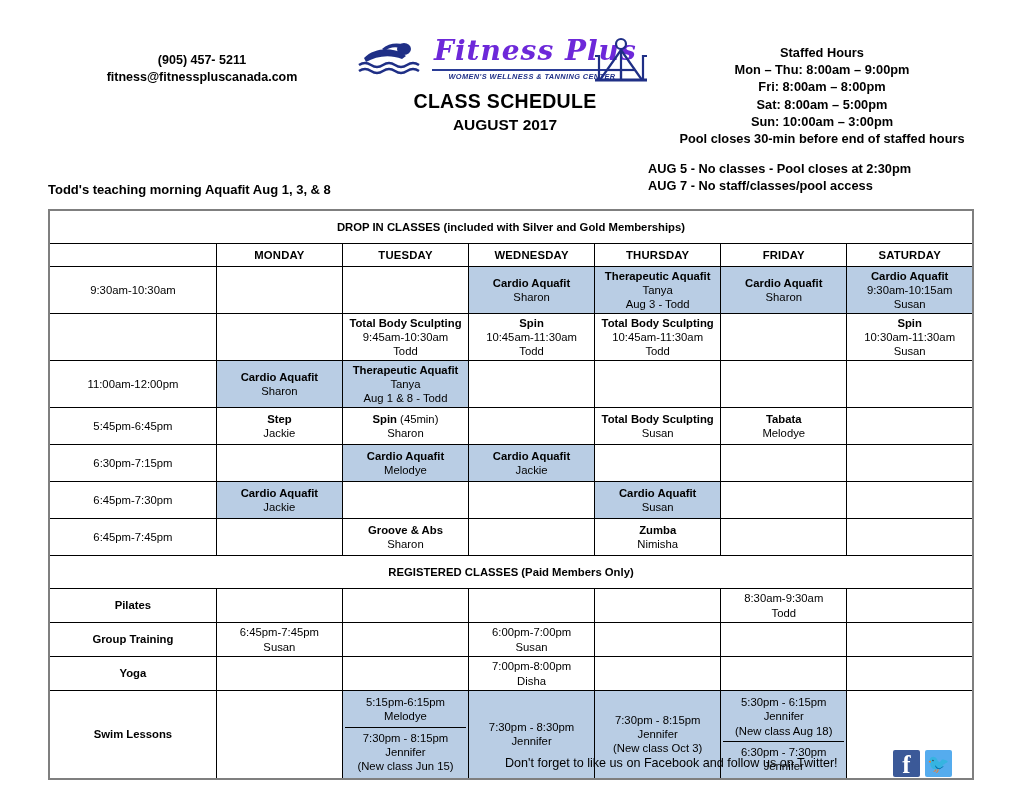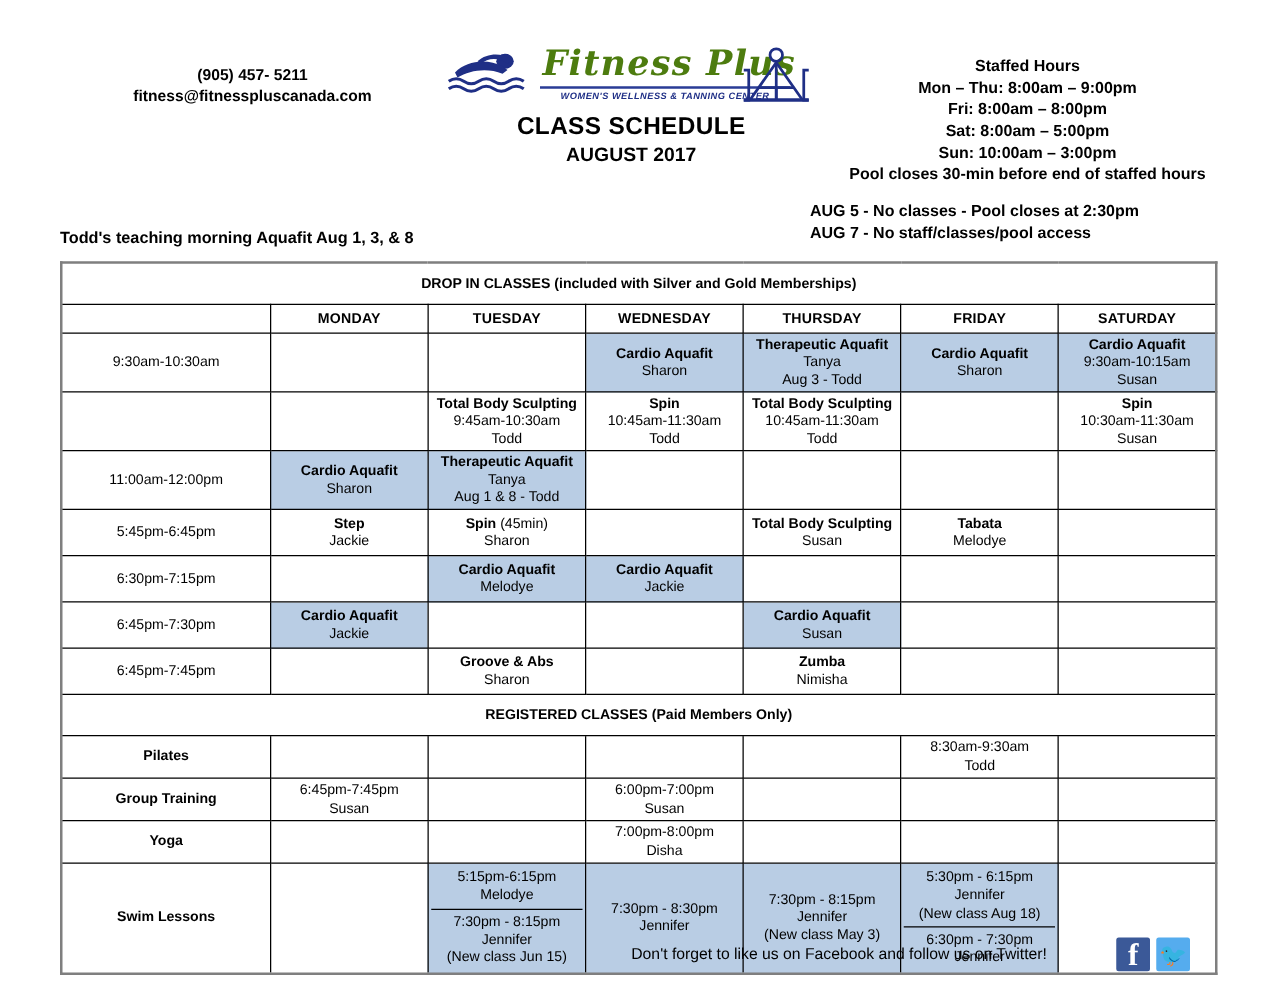--- a/index.html
+++ b/index.html
@@ -45,21 +45,21 @@
     top: 2px;
   }
   .logo-script {
     position: absolute;
     left: 76px;
     top: -2px;
     font-family: "DejaVu Serif", serif;
     font-style: italic;
     font-size: 28px;
     font-weight: bold;
-    color: #4d7c0f;
+    color: #6d28d9;
     letter-spacing: 1px;
   }
   .logo-rule {
     position: absolute;
     left: 74px;
     top: 33px;
     width: 200px;
     height: 2px;
     background: #2a3c96;
   }
@@ -510,21 +510,21 @@
               <span class="cls-line">(New class Jun 15)</span>
             </div>
           </td>
           <td class="blue">
             <span class="cls-line">7:30pm - 8:30pm</span>
             <span class="cls-line">Jennifer</span>
           </td>
           <td class="blue">
             <span class="cls-line">7:30pm - 8:15pm</span>
             <span class="cls-line">Jennifer</span>
-            <span class="cls-line">(New class May 3)</span>
+            <span class="cls-line">(New class Oct 3)</span>
           </td>
           <td class="blue split">
             <div class="split-inner split-top">
               <span class="cls-line">5:30pm - 6:15pm</span>
               <span class="cls-line">Jennifer</span>
               <span class="cls-line">(New class Aug 18)</span>
             </div>
             <div class="split-inner split-bot">
               <span class="cls-line">6:30pm - 7:30pm</span>
               <span class="cls-line">Jennifer</span>

